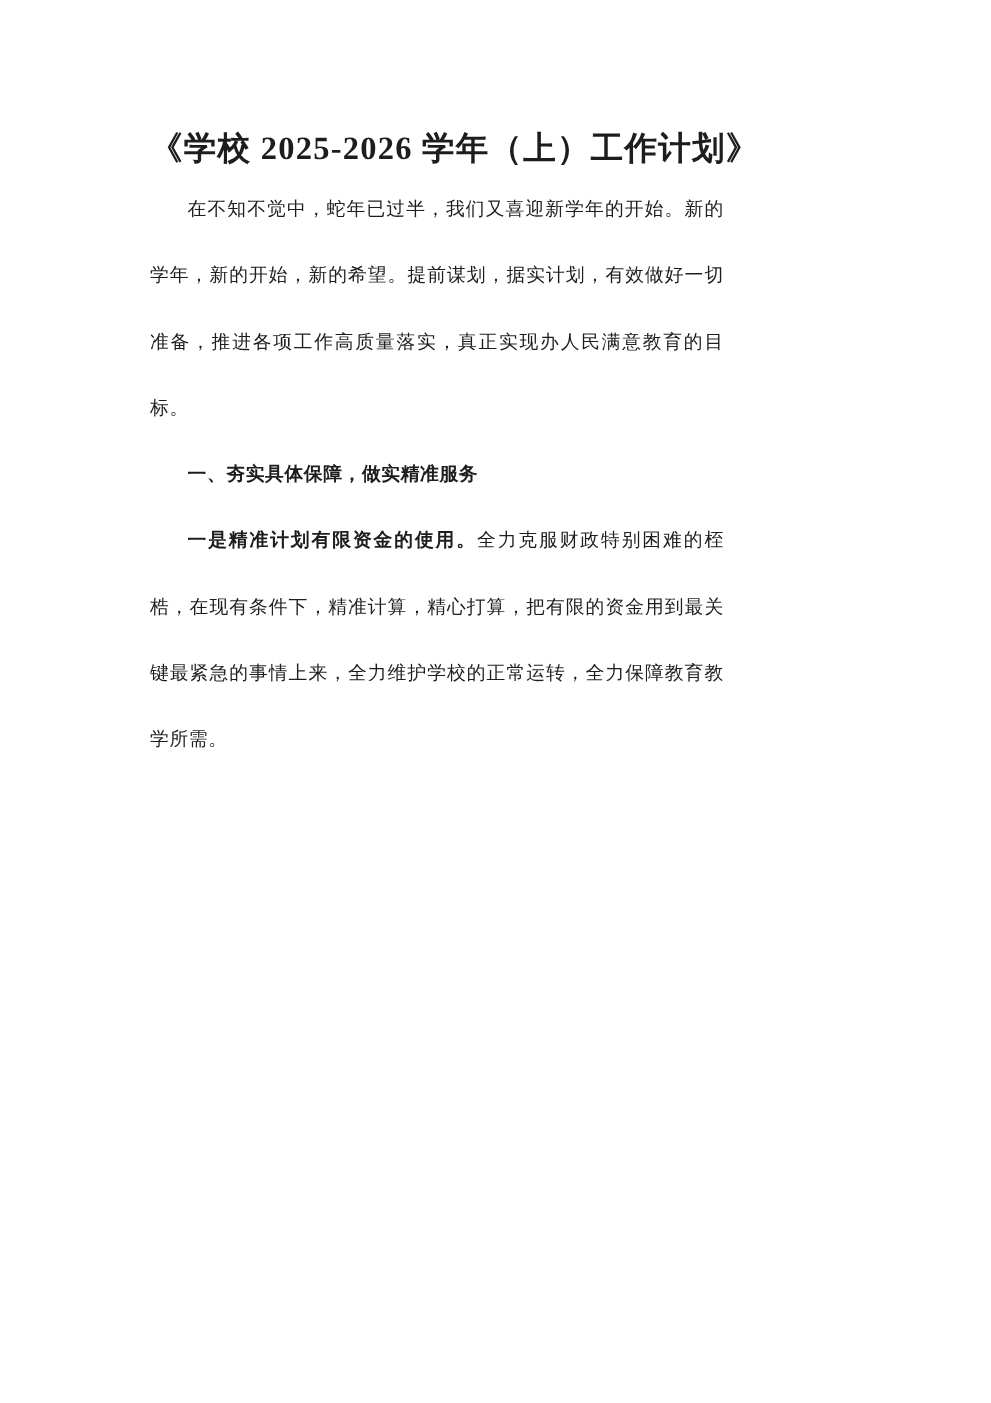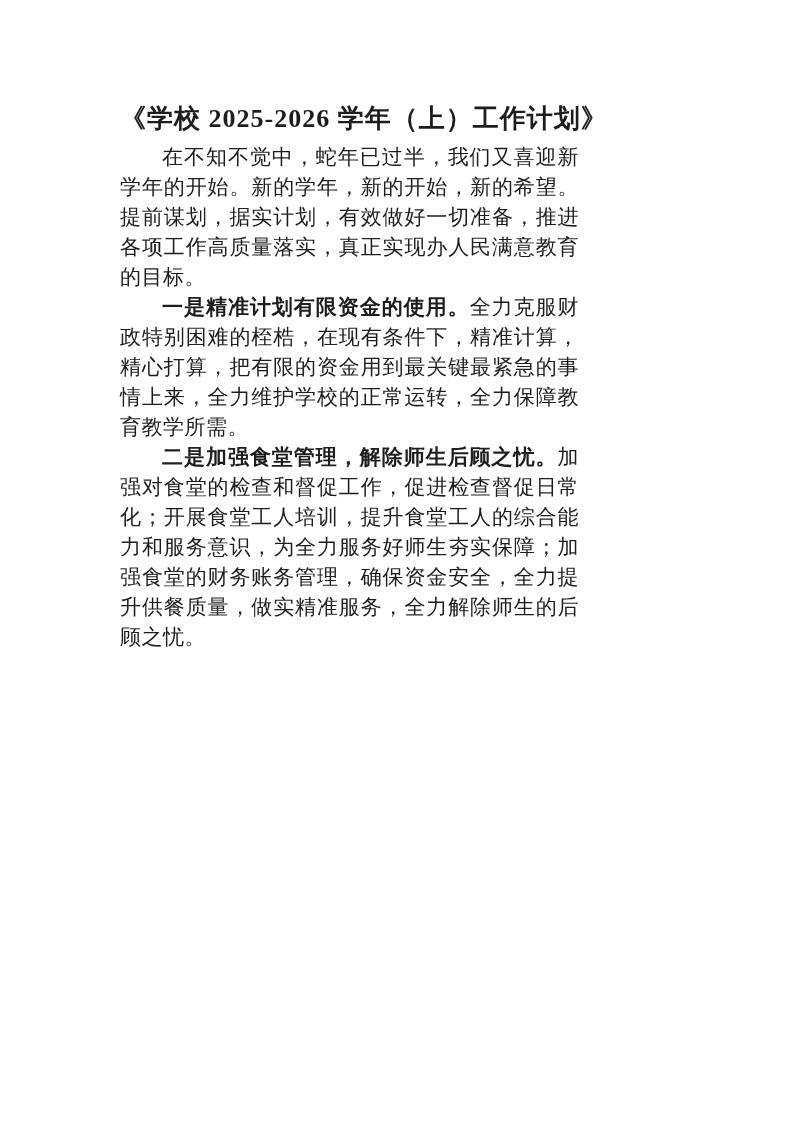--- a/index.html
+++ b/index.html
@@ -23,22 +23,22 @@
     margin: 0;
     font-size: 26px;
     font-weight: 700;
     text-align: center;
     line-height: 46px;
     letter-spacing: 1px;
     white-space: nowrap;
   }
   .para {
     margin: 0;
-    font-size: 21px;
-    line-height: 30px;
+    font-size: 15px;
+    line-height: 53px;
     text-align: justify;
     text-indent: 2em;
     letter-spacing: 0.5px;
   }
   .section-heading {
     font-weight: 700;
   }
   .lead {
     font-weight: 700;
     margin-top: 24px;
@@ -47,19 +47,19 @@
 </head>
 <body>
 
 <div class="doc-page">
 
   <h1 class="doc-title">《学校 2025-2026 学年（上）工作计划》</h1>
 
   <p class="para">在不知不觉中，蛇年已过半，我们又喜迎新学年的开始。新的学年，新的开始，新的希望。提前谋划，据实计划，有效做好一切准备，推进各项工作高质量落实，真正实现办人民满意教育的目标。</p>
 
 
+  <p class="para section-heading">一、夯实具体保障，做实精准服务</p>
 
 
   <p class="para"><span class="lead">一是精准计划有限资金的使用。</span><span>全力克服财政特别困难的桎梏，在现有条件下，精准计算，精心打算，把有限的资金用到最关键最紧急的事情上来，全力维护学校的正常运转，全力保障教育教学所需。</span></p>
 
-  <p class="para"><span class="lead">二是加强食堂管理，解除师生后顾之忧。</span><span>加强对食堂的检查和督促工作，促进检查督促日常化；开展食堂工人培训，提升食堂工人的综合能力和服务意识，为全力服务好师生夯实保障；加强食堂的财务账务管理，确保资金安全，全力提升供餐质量，做实精准服务，全力解除师生的后顾之忧。</span></p>
 
 </div>
 
 </body></html>

